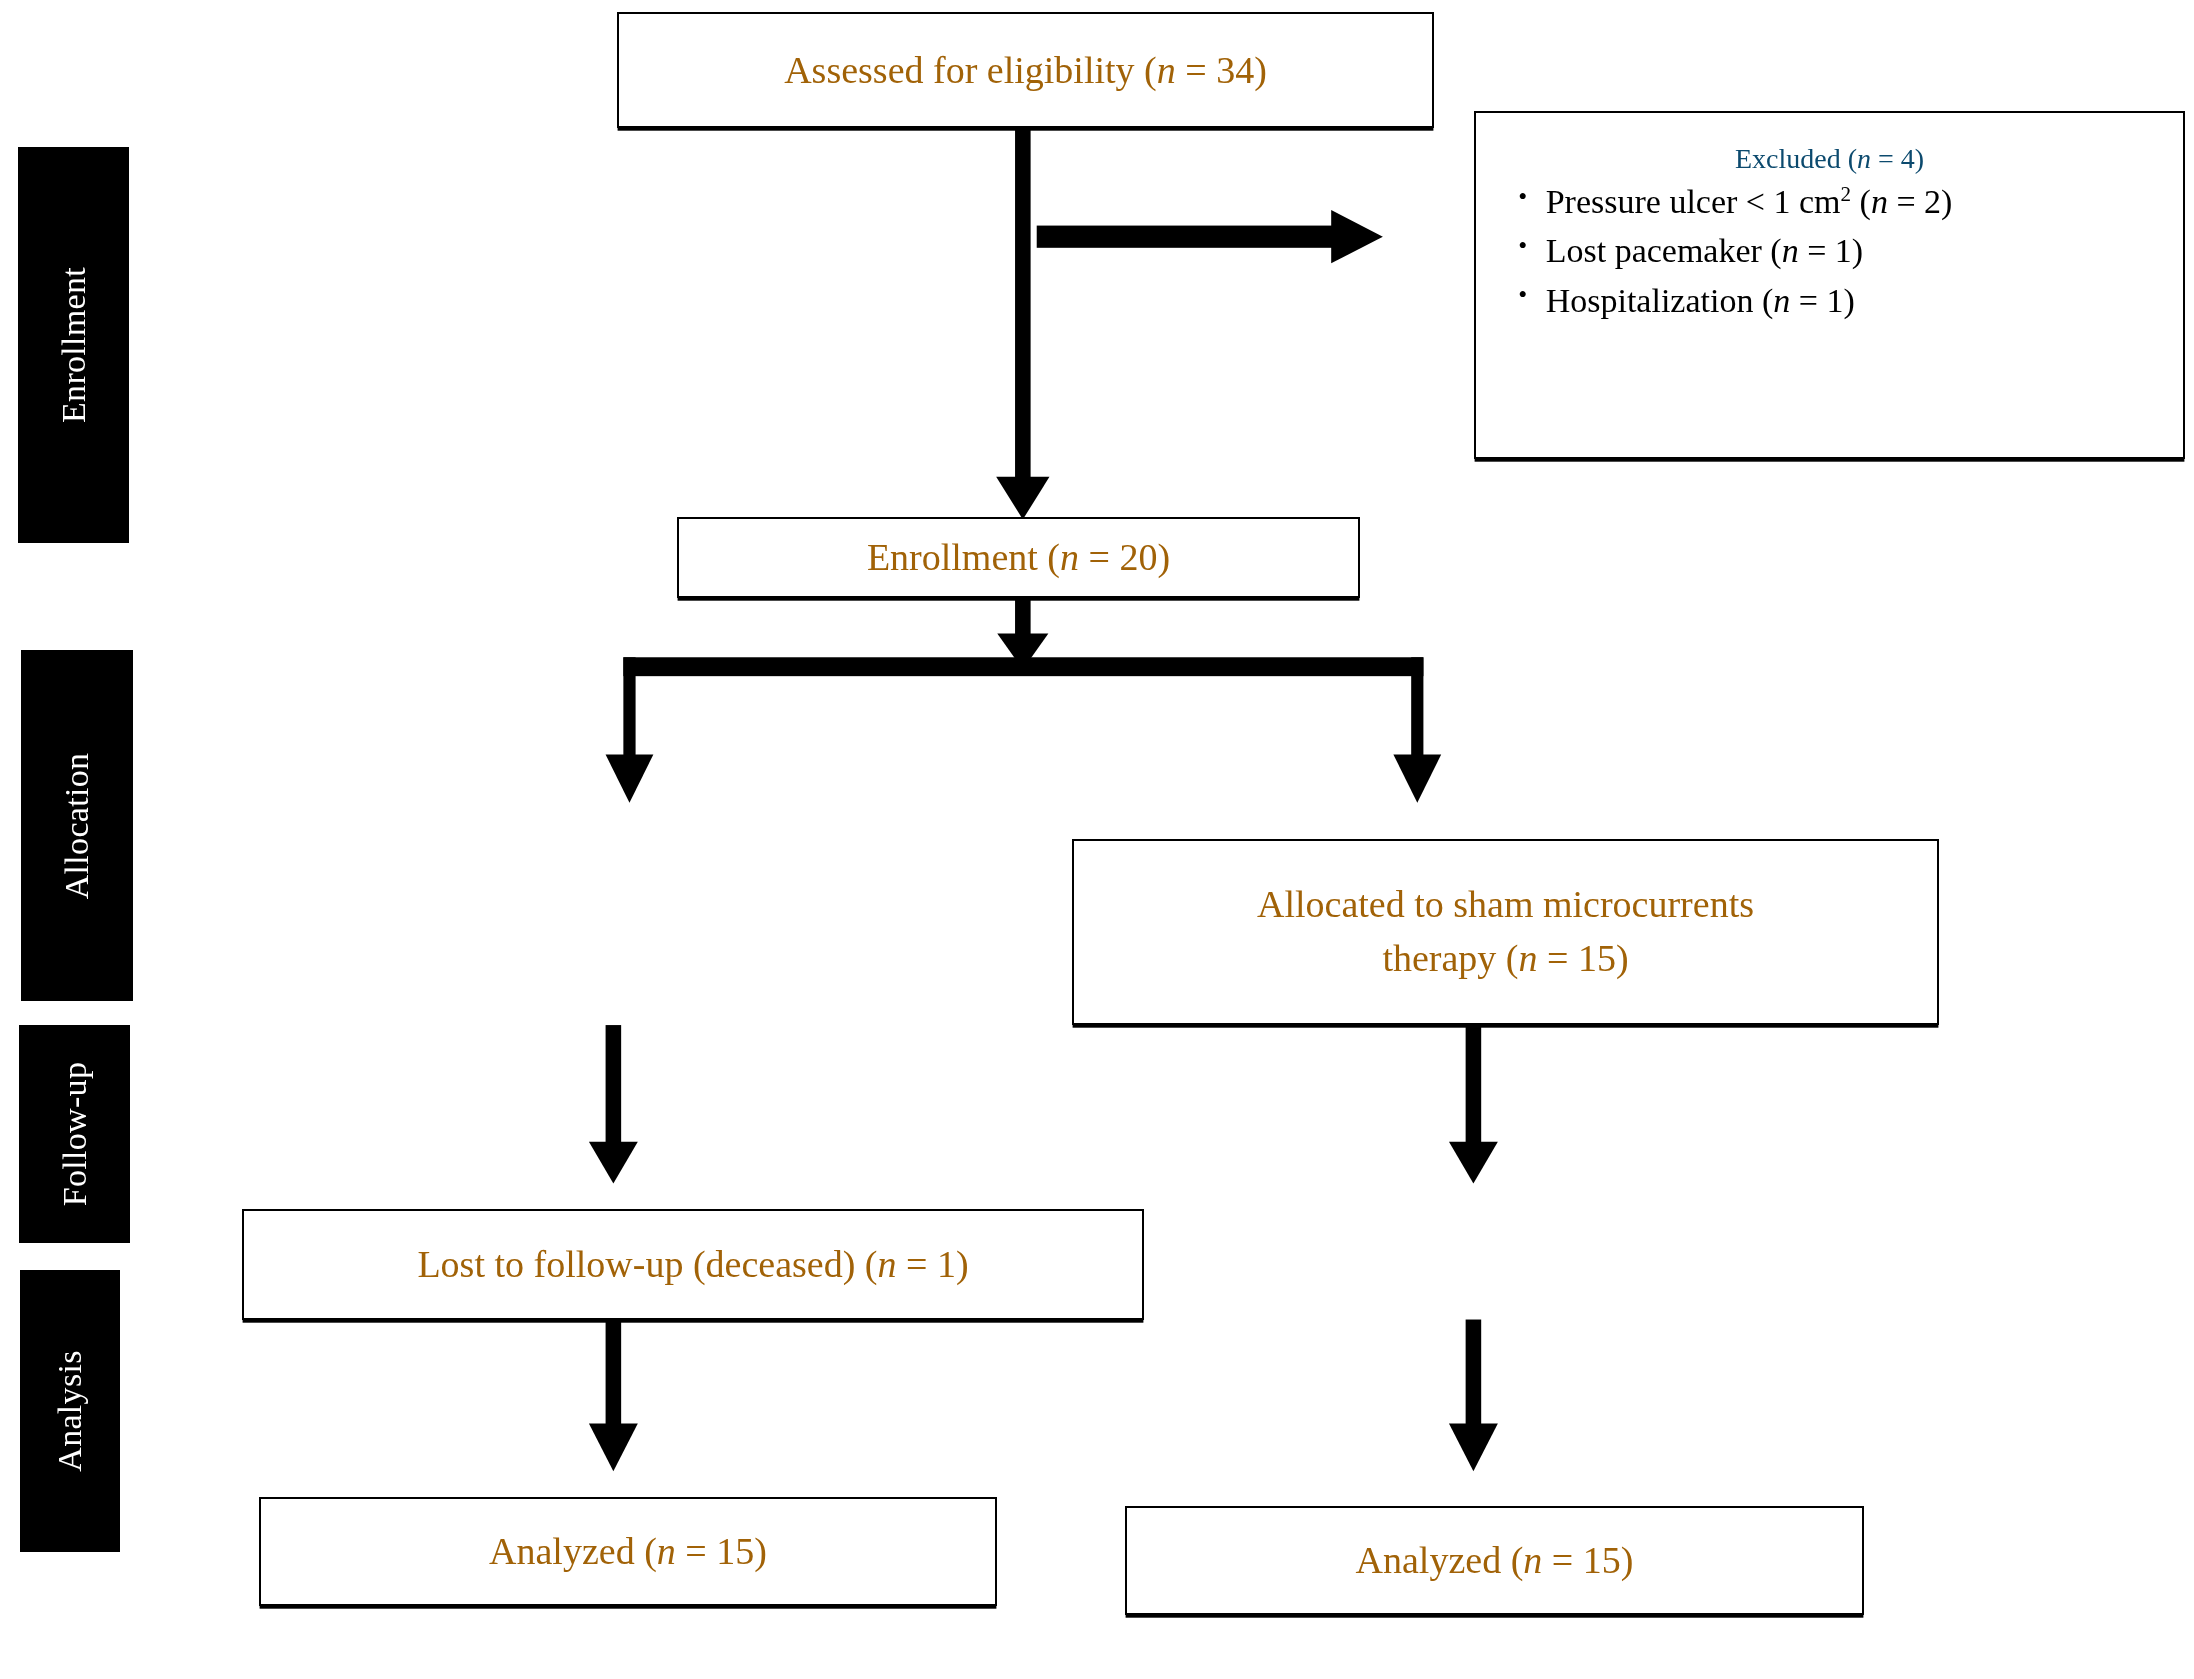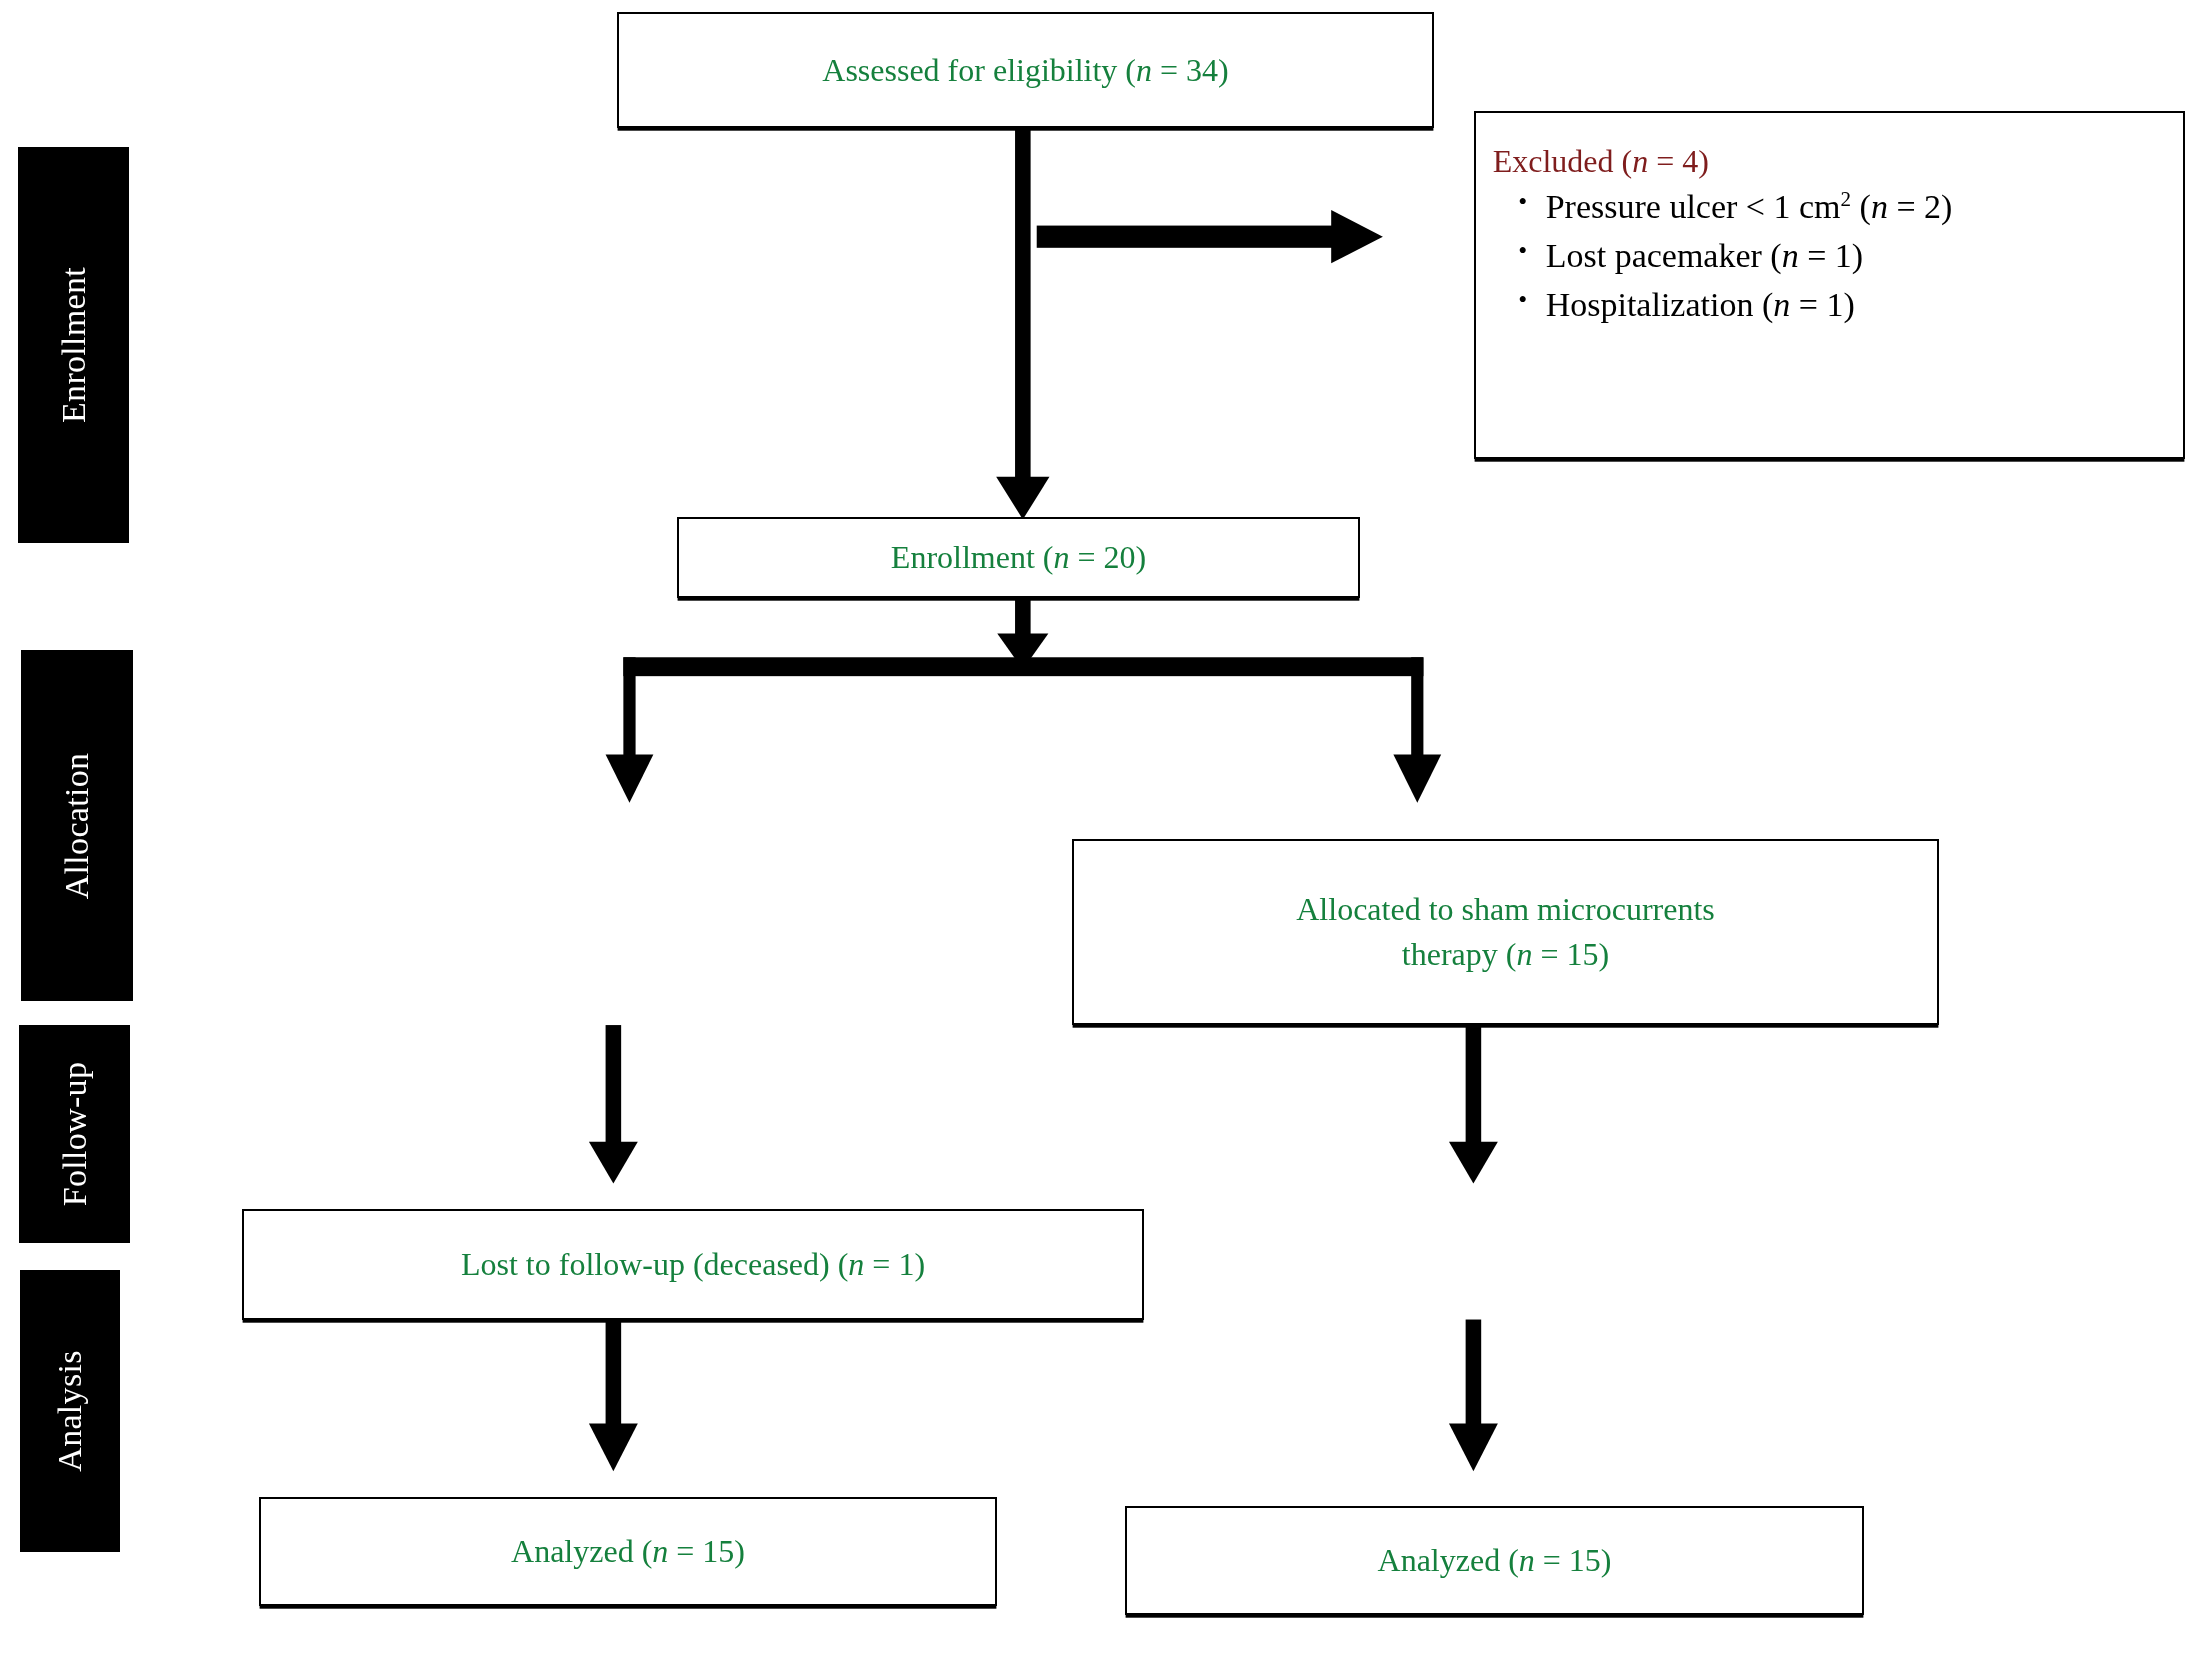--- a/index.html
+++ b/index.html
@@ -39,39 +39,40 @@
     position: absolute;
     background: #ffffff;
     border: 2.2px solid #000000;
     box-sizing: border-box;
     display: flex;
     align-items: center;
     justify-content: center;
     box-shadow: 0 3.3px 0 -0.6px #000000;
   }
   .flow-box .box-text {
-    font-size: 32px;
+    font-size: 38px;
     line-height: 1.32;
     text-align: center;
-    color: #15803d;
+    color: #a16207;
     padding: 0 10px;
   }
   .flow-box.tall .box-text { line-height: 1.42; }
 
   em, .ital { font-style: italic; }
   sup { font-size: 0.62em; vertical-align: super; line-height: 0; }
 
   
   #excluded-box {
     display: block;
     padding: 19px 16.7px 16.7px 16.7px;
   }
   #excluded-title {
-    font-size: 32px;
-    color: #7f1d1d;
+    font-size: 28px;
+    text-align: center;
+    color: #0c4a6e;
     margin: 10px 0 7.8px 0;
     line-height: 1.2;
   }
   .excl-list {
     margin: 0;
     padding: 0;
     list-style: none;
   }
   .excl-item {
     font-size: 34px;

